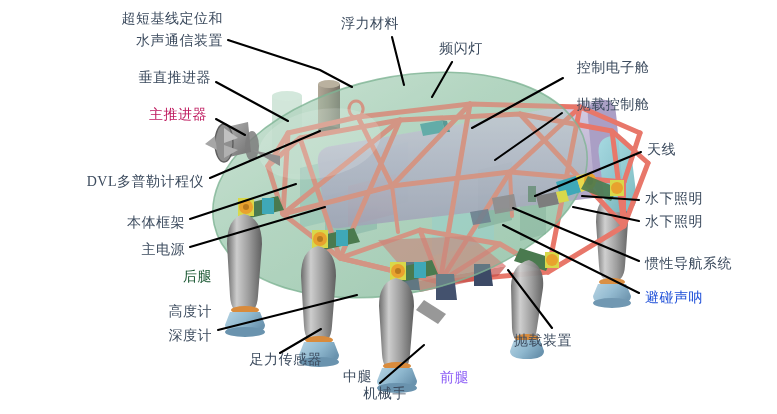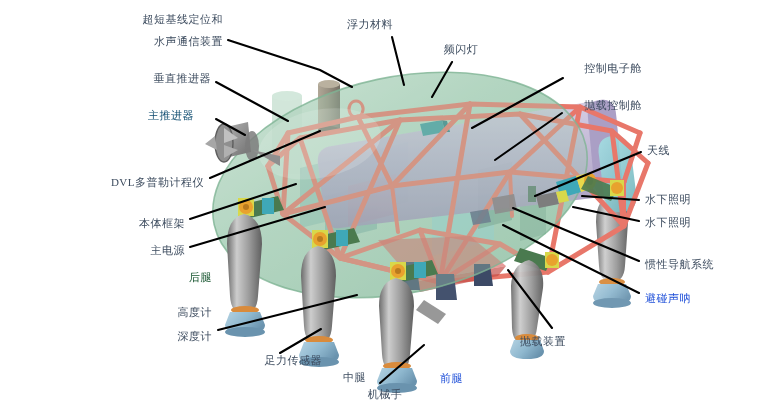--- a/index.html
+++ b/index.html
@@ -21,21 +21,21 @@
   #art {
     position: absolute;
     left: 0; top: 0;
     width: 777px;
     height: 414px;
   }
   .label {
     position: absolute;
     color: #3c4b5e;
     font-family: "Liberation Serif", "DejaVu Serif", serif;
-    font-size: 11px;
+    font-size: 14px;
     line-height: 20px;
     white-space: nowrap;
     letter-spacing: 0.5px;
     -webkit-font-smoothing: antialiased;
   }
   .label.right  { transform: translate(0, -50%); }
   .label.left   { transform: translate(-100%, -50%); }
   .label.center { transform: translate(-50%, -50%); }
   .label.two-line { line-height: 22px; }
   .label .ln { display: block; }
@@ -310,21 +310,21 @@
       </div>
       <div class="label center" style="left: 613px; top: 68px; color: rgb(60, 75, 94);">
         <span class="ln">控制电子舱</span>
       </div>
       <div class="label center" style="left: 613px; top: 105px; color: rgb(60, 75, 94);">
         <span class="ln">抛载控制舱</span>
       </div>
       <div class="label left" style="left: 211px; top: 78px; color: rgb(60, 75, 94);">
         <span class="ln">垂直推进器</span>
       </div>
-      <div class="label left" style="left: 194px; top: 115px; color: #0c4a6e;">
+      <div class="label left" style="left: 207px; top: 115px; color: #be185d;">
         <span class="ln">主推进器</span>
       </div>
       <div class="label left" style="left: 204px; top: 182px; color: rgb(60, 75, 94);">
         <span class="ln">DVL多普勒计程仪</span>
       </div>
       <div class="label right" style="left: 647px; top: 150px; color: rgb(60, 75, 94);">
         <span class="ln">天线</span>
       </div>
       <div class="label right" style="left: 645px; top: 199px; color: rgb(60, 75, 94);">
         <span class="ln">水下照明</span>
@@ -355,21 +355,21 @@
       </div>
       <div class="label left" style="left: 322px; top: 360px; color: rgb(60, 75, 94);">
         <span class="ln">足力传感器</span>
       </div>
       <div class="label right" style="left: 343px; top: 333px; color: rgb(60, 75, 94); margin-top: 44px;">
         <span class="ln">中腿</span>
       </div>
       <div class="label center" style="left: 385px; top: 394px; color: rgb(60, 75, 94);">
         <span class="ln">机械手</span>
       </div>
-      <div class="label right" style="left: 440px; top: 378px; color: #1d4ed8;">
+      <div class="label right" style="left: 440px; top: 378px; color: #8b5cf6;">
         <span class="ln">前腿</span>
       </div>
       <div class="label center" style="left: 543px; top: 341px; color: rgb(60, 75, 94);">
         <span class="ln">抛载装置</span>
       </div>
     </div>
 
 </div>
 
 </body></html>

